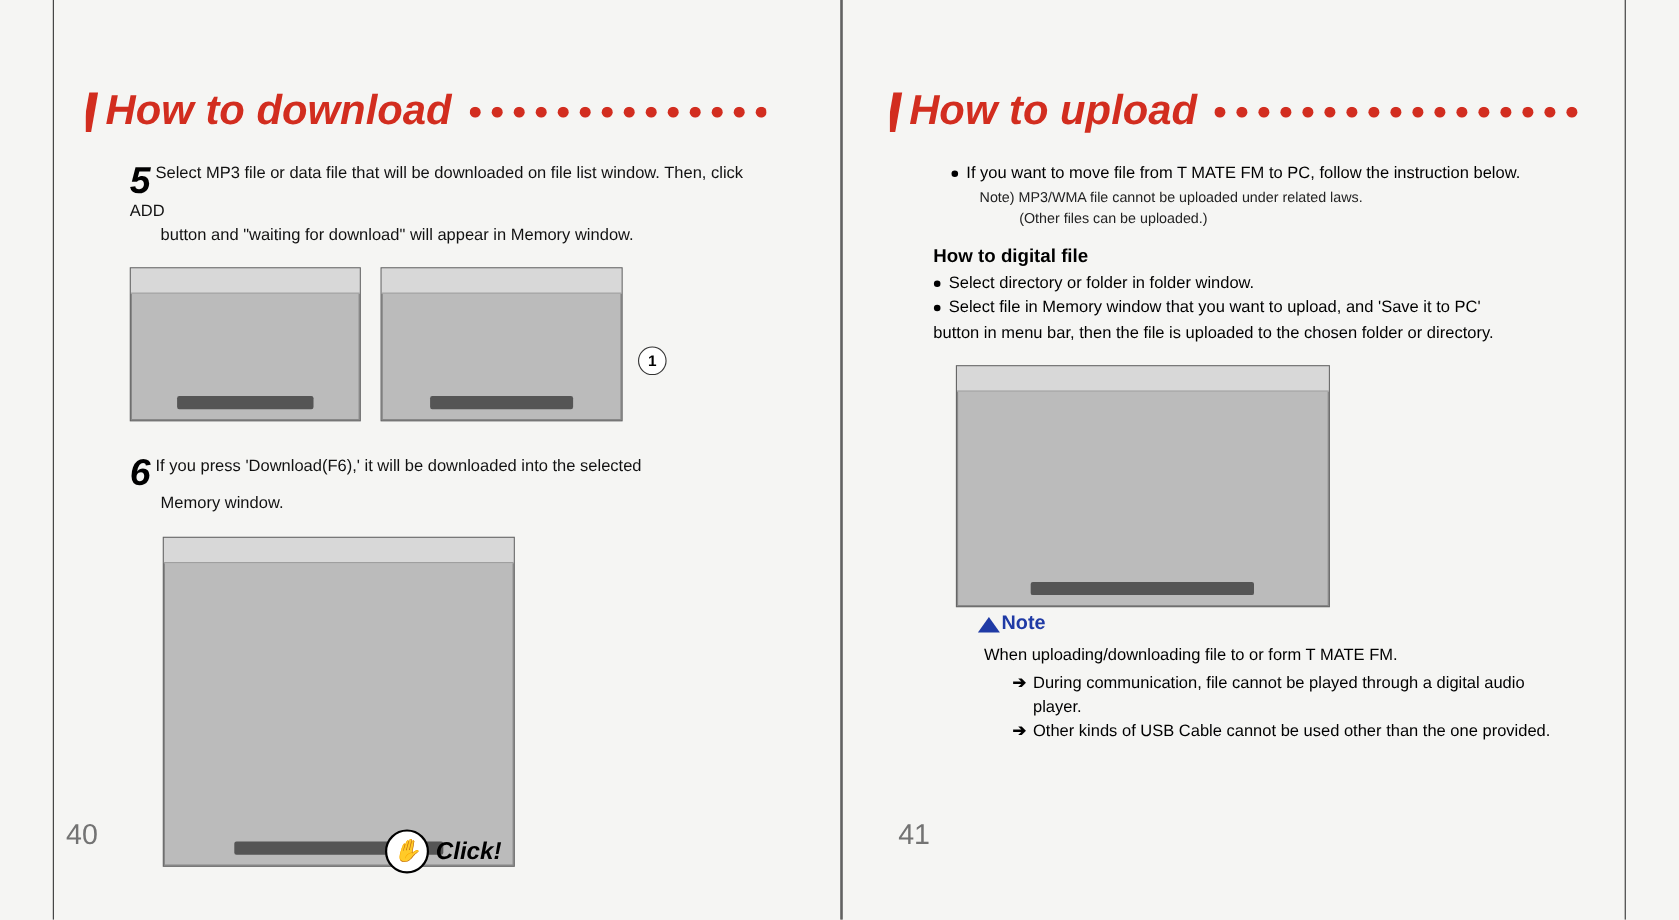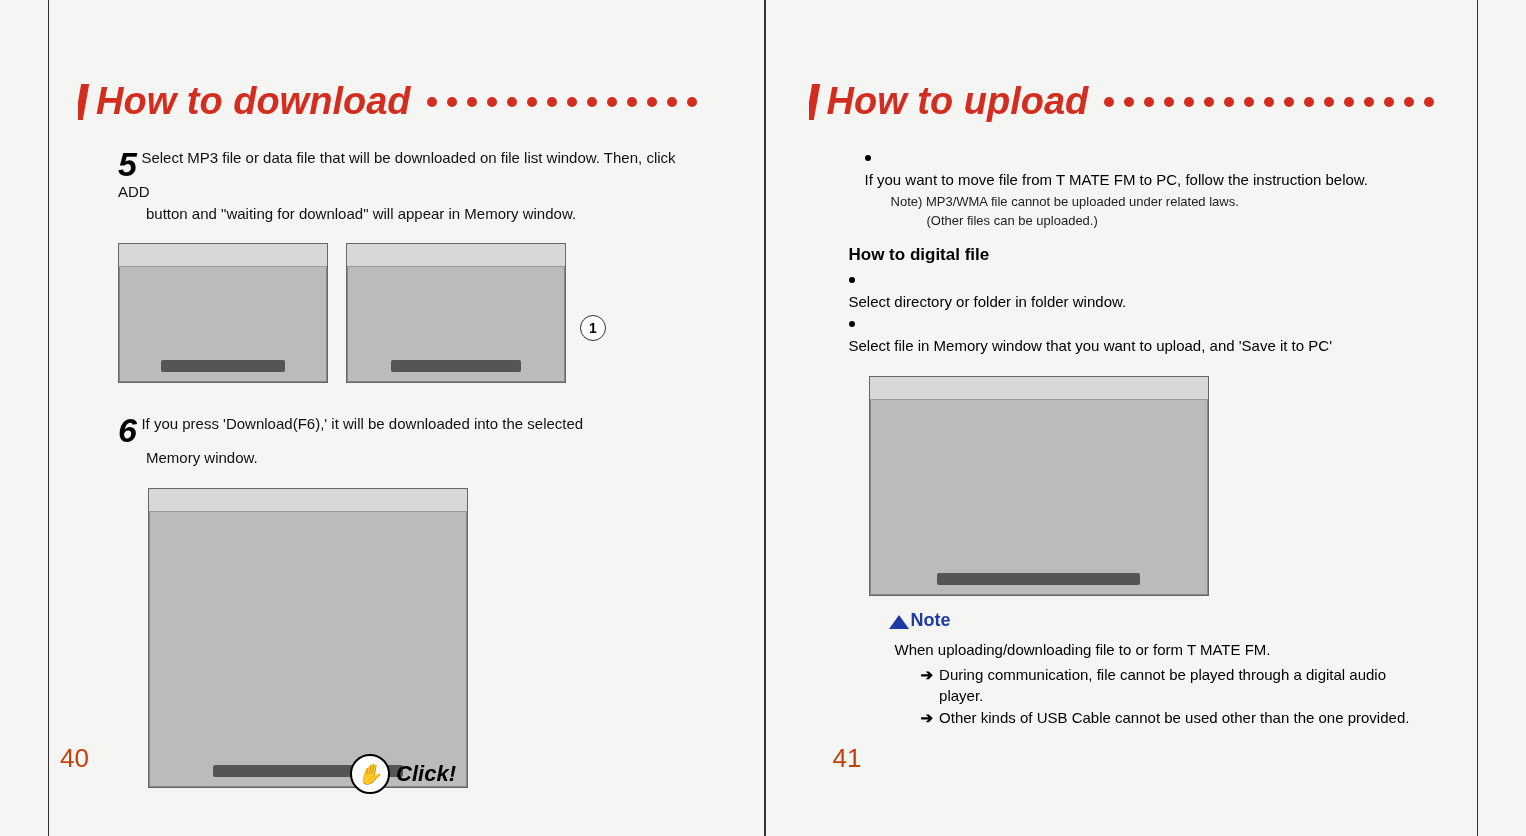--- a/index.html
+++ b/index.html
@@ -151,33 +151,32 @@
       width: 40px; height: 40px; border: 2px solid #000; border-radius: 50%;
       display: flex; align-items: center; justify-content: center;
       background: #fff;
     }
     .cursor-icon { font-size: 20px; }
 
     .page-num {
       position: absolute;
       bottom: 62px;
       font-size: 26px;
-      color: #c2410c;
+      color: #737373;
     }
     .page-left .page-num { left: 60px; }
-    .page-right .page-num { left: 68px; }
+    .page-right .page-num { left: 52px; }
 
     
     .bullet-line {
       display: flex;
       gap: 8px;
       font-size: 15px;
       line-height: 1.5;
       margin-left: 0;
-      flex-direction: column;
     }
     .bullet-dot {
       width: 6px; height: 6px; background: #000; border-radius: 50%;
       margin-top: 8px; flex-shrink: 0;
     }
     .note-text {
       font-size: 13px;
       color: #222;
       margin-left: 42px;
       line-height: 1.5;
@@ -193,21 +192,21 @@
     }
     .arrow-line {
       display: flex;
       gap: 6px;
       font-size: 15px;
       line-height: 1.45;
       margin-left: 32px;
     }
     .arrow-icon { font-weight: bold; }
     .note-box {
-      margin-top: 14px;
+      margin-top: 4px;
       margin-left: 40px;
     }
     .note-header {
       display: flex; align-items: flex-end; gap: 4px;
       color: #1f3aa5;
     }
     .note-tri {
       width: 0; height: 0;
       border-left: 10px solid transparent;
       border-right: 10px solid transparent;
@@ -337,20 +336,21 @@
 
       <div class="bullet-line">
         <span class="bullet-dot"></span>
         <span>Select directory or folder in folder window.</span>
       </div>
 
       <div class="bullet-line">
         <span class="bullet-dot"></span>
         <span>Select file in Memory window that you want to upload, and 'Save it to PC'</span>
       </div>
+      <div style="font-size:15px; line-height:1.5">button in menu bar, then the file is uploaded to the chosen folder or directory.</div>
 
       <div style="margin:18px 0 0 20px">
         <div class="screenshot-stub ss-right"></div>
       </div>
 
       <div class="note-box">
         <div class="note-header">
           <div class="note-tri"></div>
           <span class="note-label">Note</span>
         </div>

